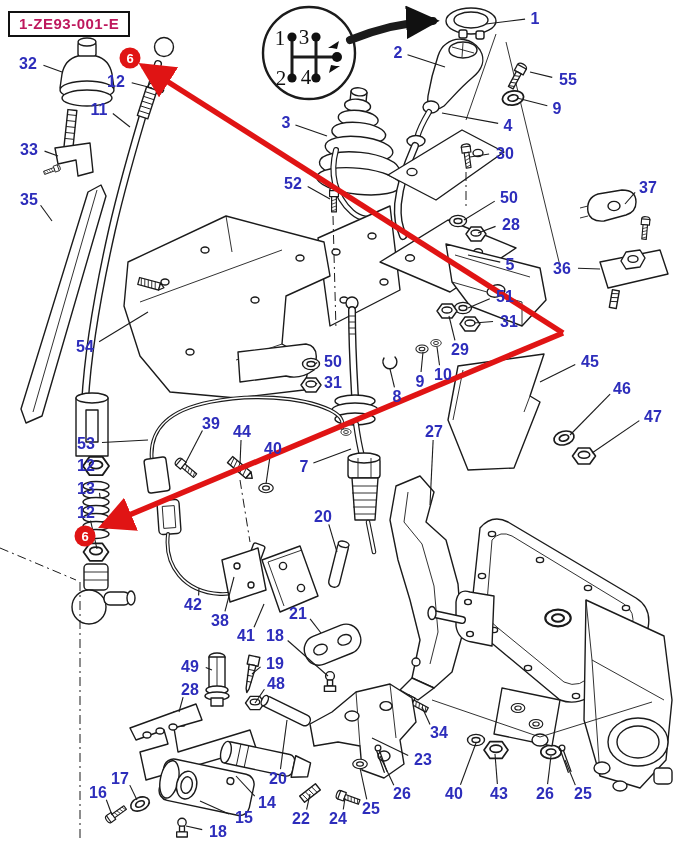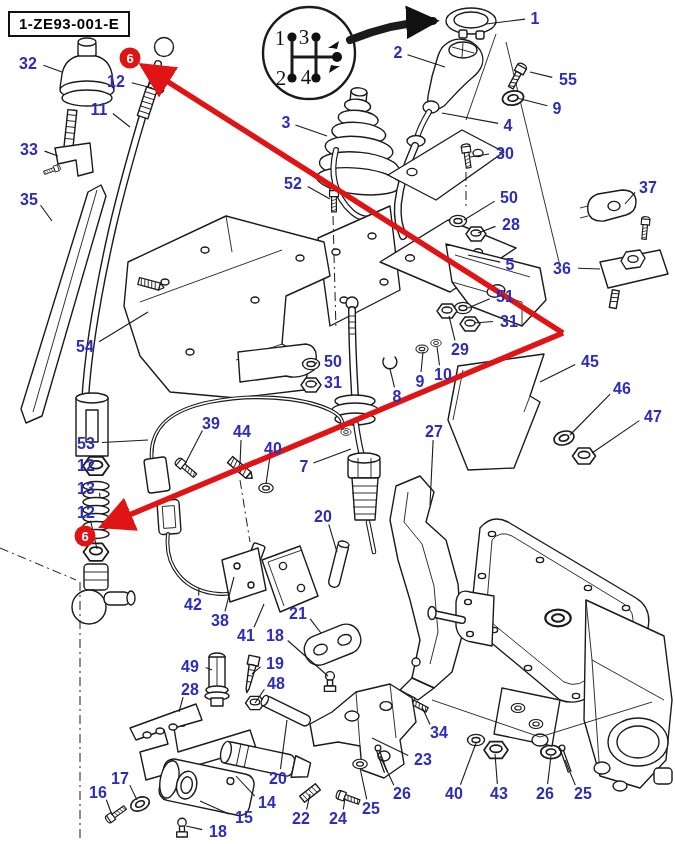--- a/index.html
+++ b/index.html
@@ -1,21 +1,21 @@
 <!DOCTYPE html>
 <html><head>
 <meta charset="utf-8">
 <style>
   html,body{margin:0;padding:0;background:#fff;}
   body{width:675px;height:844px;position:relative;font-family:"Liberation Sans",sans-serif;}
   #stage{position:absolute;inset:0;width:675px;height:844px;background:#fff;overflow:hidden;}
   #fig{position:absolute;left:0;top:0;}
   .figure-label{
     position:absolute;left:8px;top:11px;border:2px solid #111;padding:2px 9px 3px 9px;
-    font-size:15px;font-weight:600;letter-spacing:.5px;color:#000000;background:#fff;z-index:5;
+    font-size:15px;font-weight:600;letter-spacing:.5px;color:#be185d;background:#fff;z-index:5;
   }
   
   .ln{fill:none;stroke:#1b1b1b;stroke-width:1.4;stroke-linejoin:round;stroke-linecap:round;}
   .fw{fill:#fff;stroke:#1b1b1b;stroke-width:1.4;stroke-linejoin:round;}
   .thin{fill:none;stroke:#1b1b1b;stroke-width:0.9;}
   .dash{fill:none;stroke:#1b1b1b;stroke-width:1;stroke-dasharray:9 4 2 4;}
   .tubeO{fill:none;stroke:#1b1b1b;stroke-width:8;stroke-linecap:round;}
   .tubeI{fill:none;stroke:#ffffff;stroke-width:5.2;stroke-linecap:round;}
   .tubeO2{fill:none;stroke:#1b1b1b;stroke-width:6;stroke-linecap:round;}
   .tubeI2{fill:none;stroke:#ffffff;stroke-width:3.6;stroke-linecap:round;}

